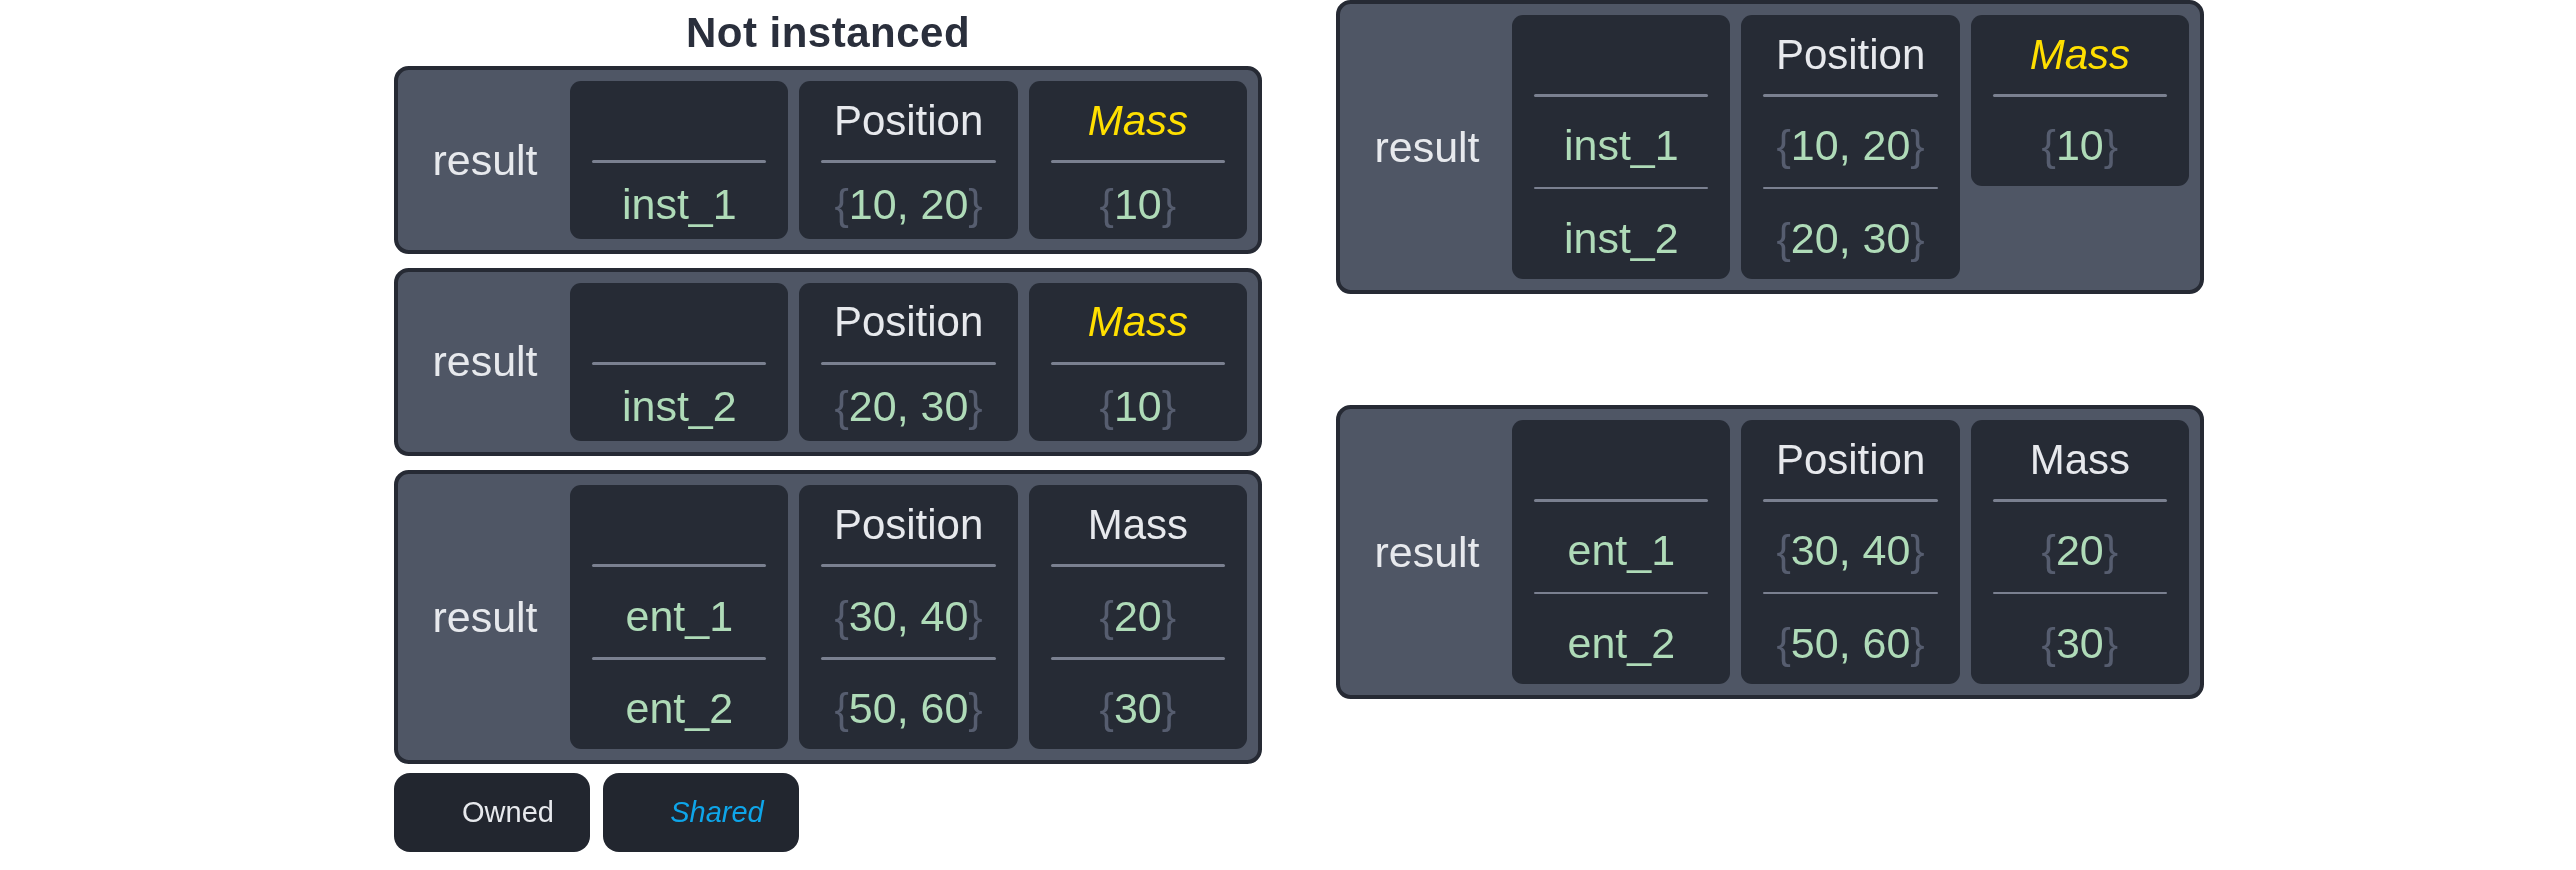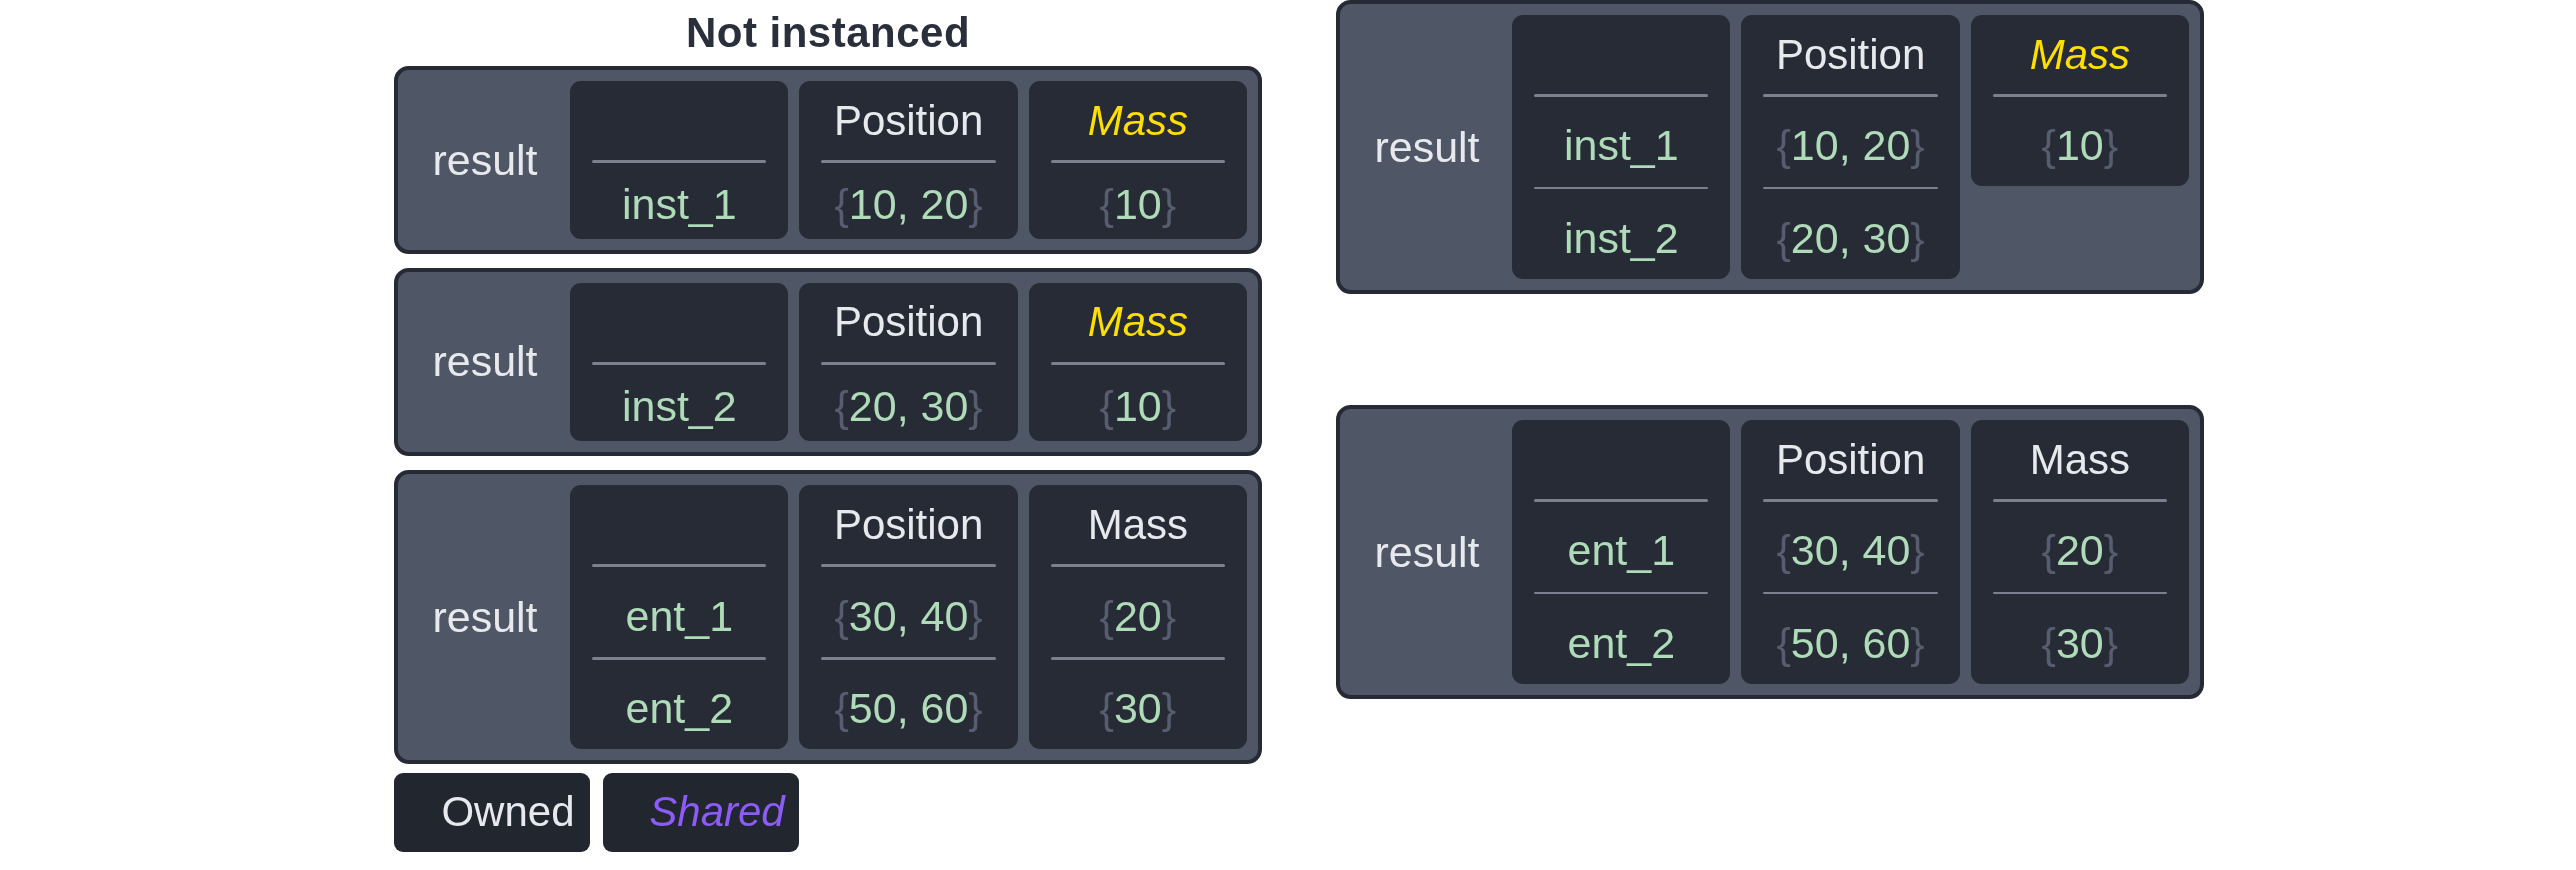--- a/index.html
+++ b/index.html
@@ -97,29 +97,29 @@
     margin-top: 8px;
   }
   .brace { color: #565D6F; }
 
   .legend { display: flex; gap: 13px; margin-top: 8.3px; }
   .legend-chip {
     box-sizing: border-box;
     width: 196px;
     height: 79px;
     background: #22262F;
-    border-radius: 9px;
-    display: flex;
-    align-items: center;
-    justify-content: center;
-    font-size: 42px;
+    border-radius: 16px;
+    display: flex;
+    align-items: center;
+    justify-content: center;
+    font-size: 29px;
     color: #E7E9ED;
     padding-left: 32px;
   }
-  .legend-chip.shared { color: #8b5cf6; font-style: italic; }
+  .legend-chip.shared { color: #0ea5e9; font-style: italic; }
 </style>
 </head>
 <body>
 
 <div class="canvas">
 
   <div class="group group-left">
     <div class="diagram-title">Not instanced</div>
 
     <div class="rbox single mb15">

